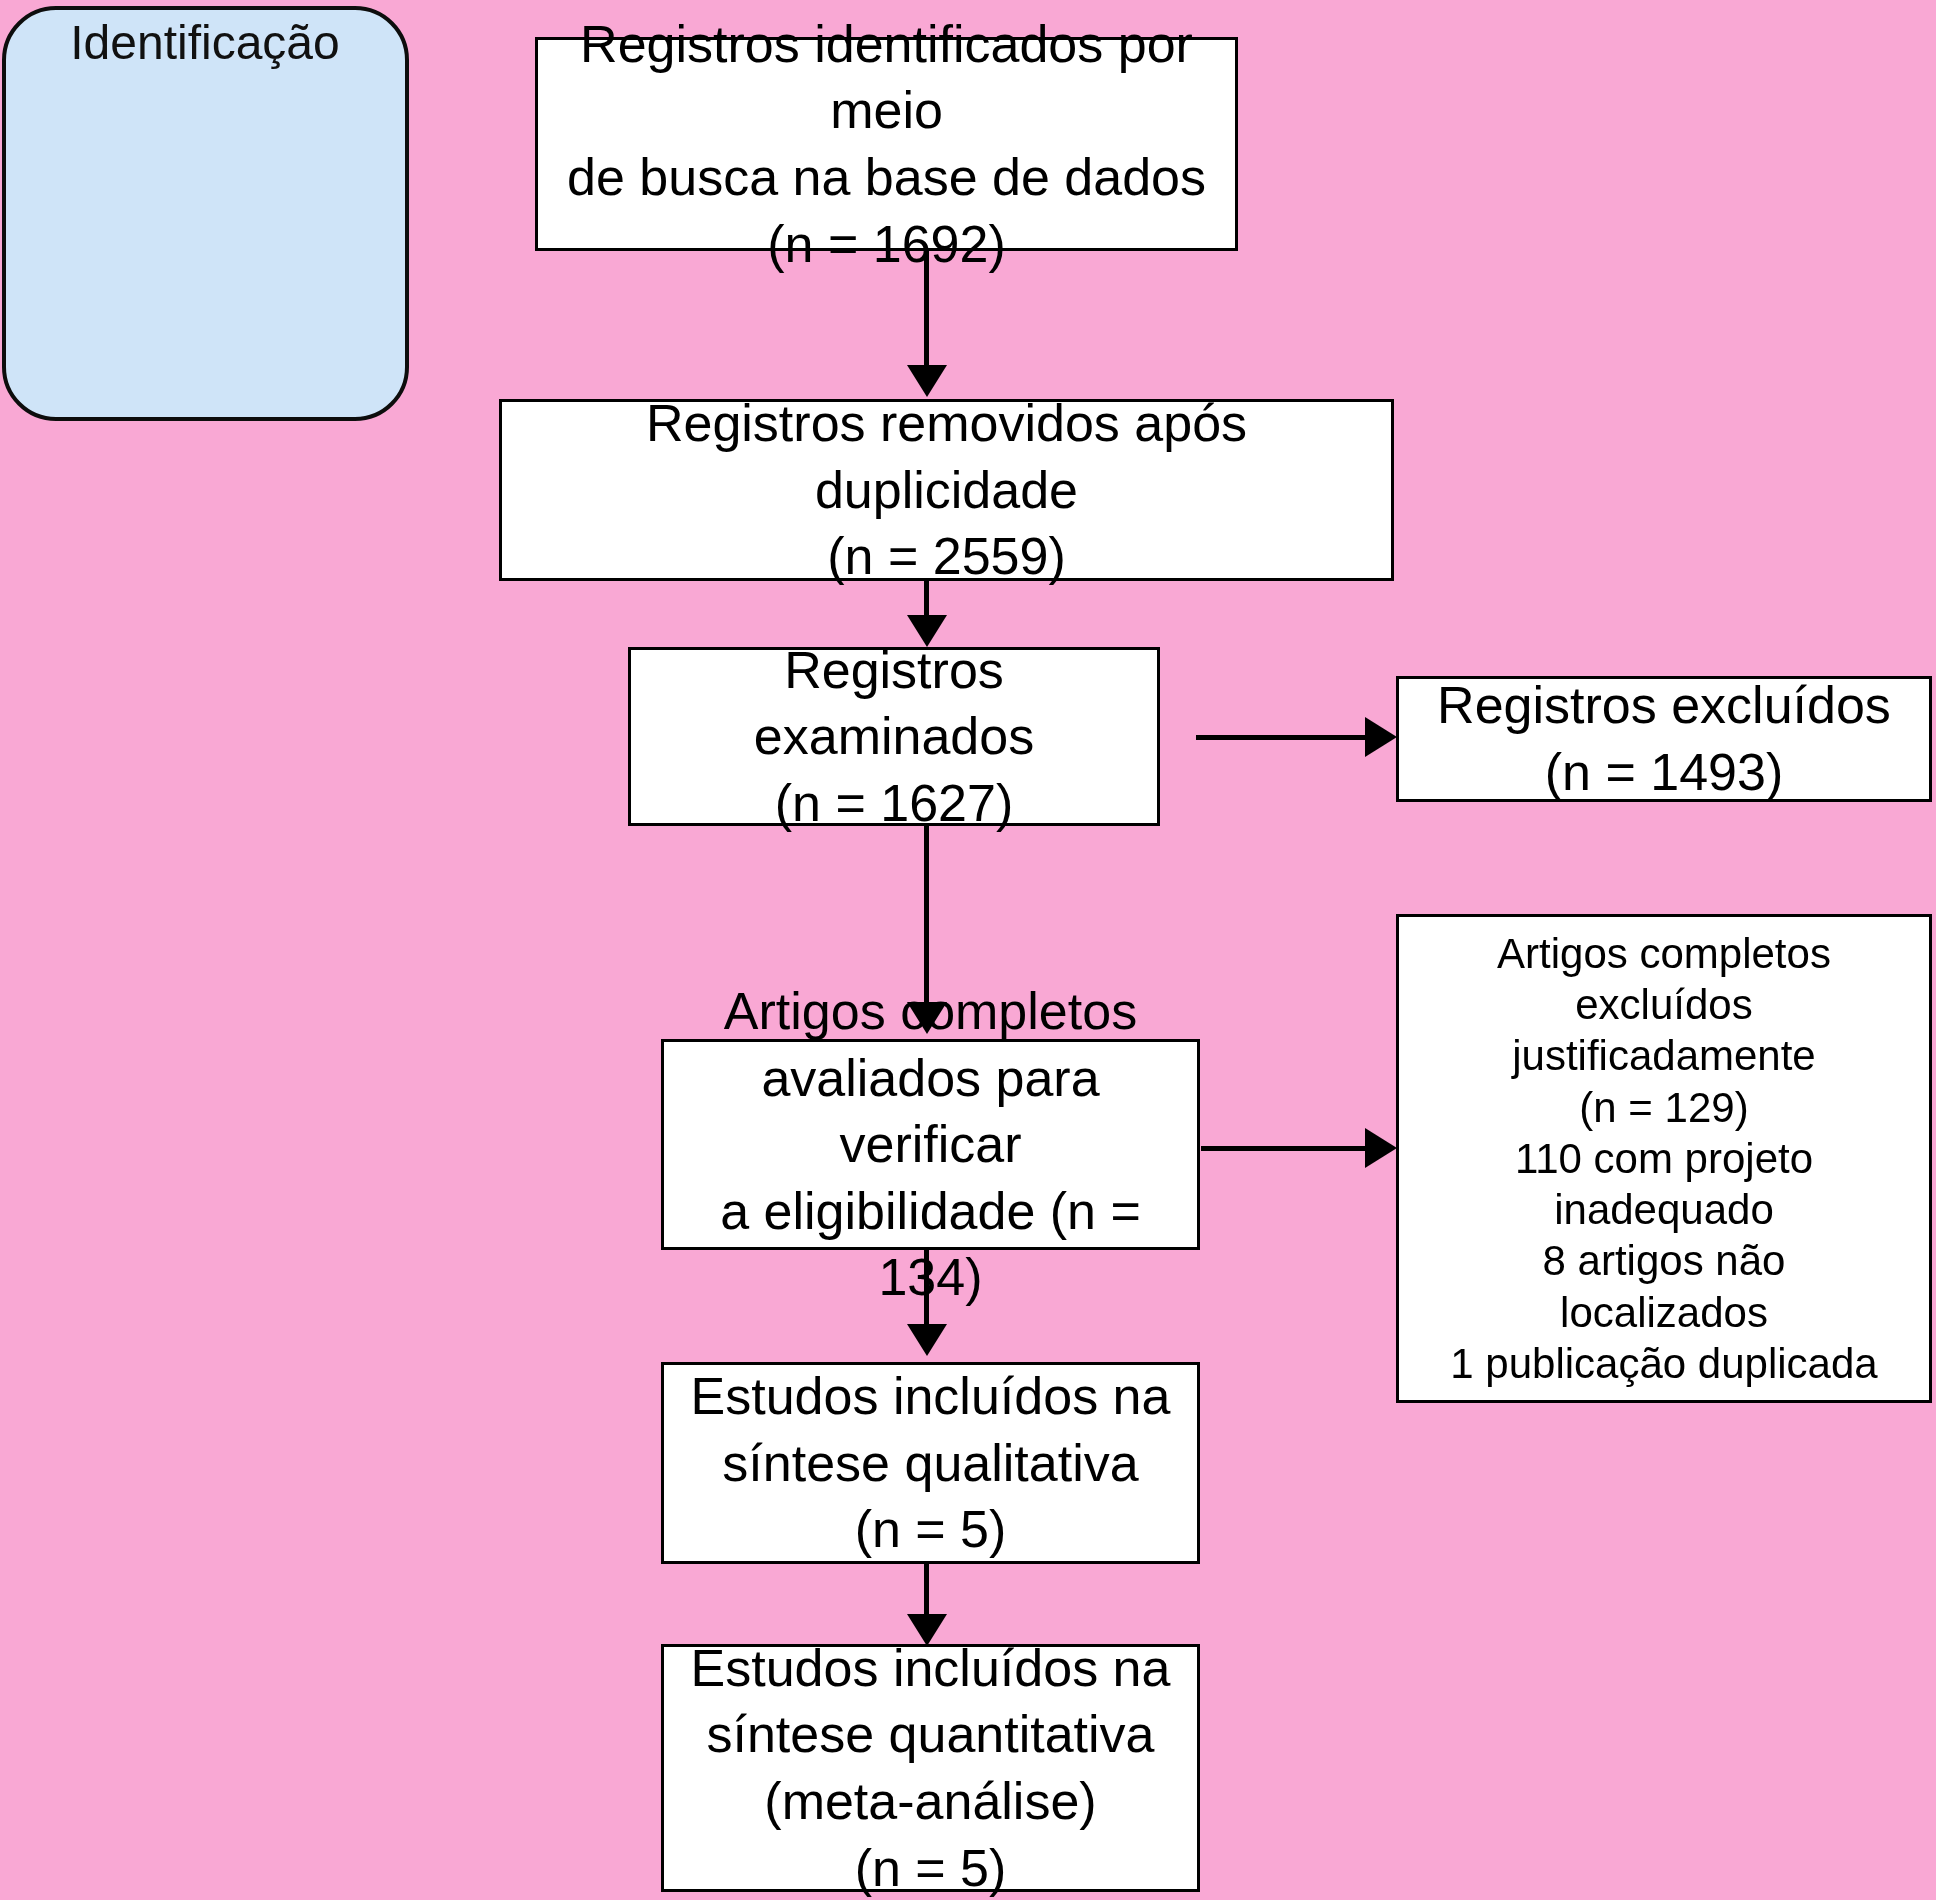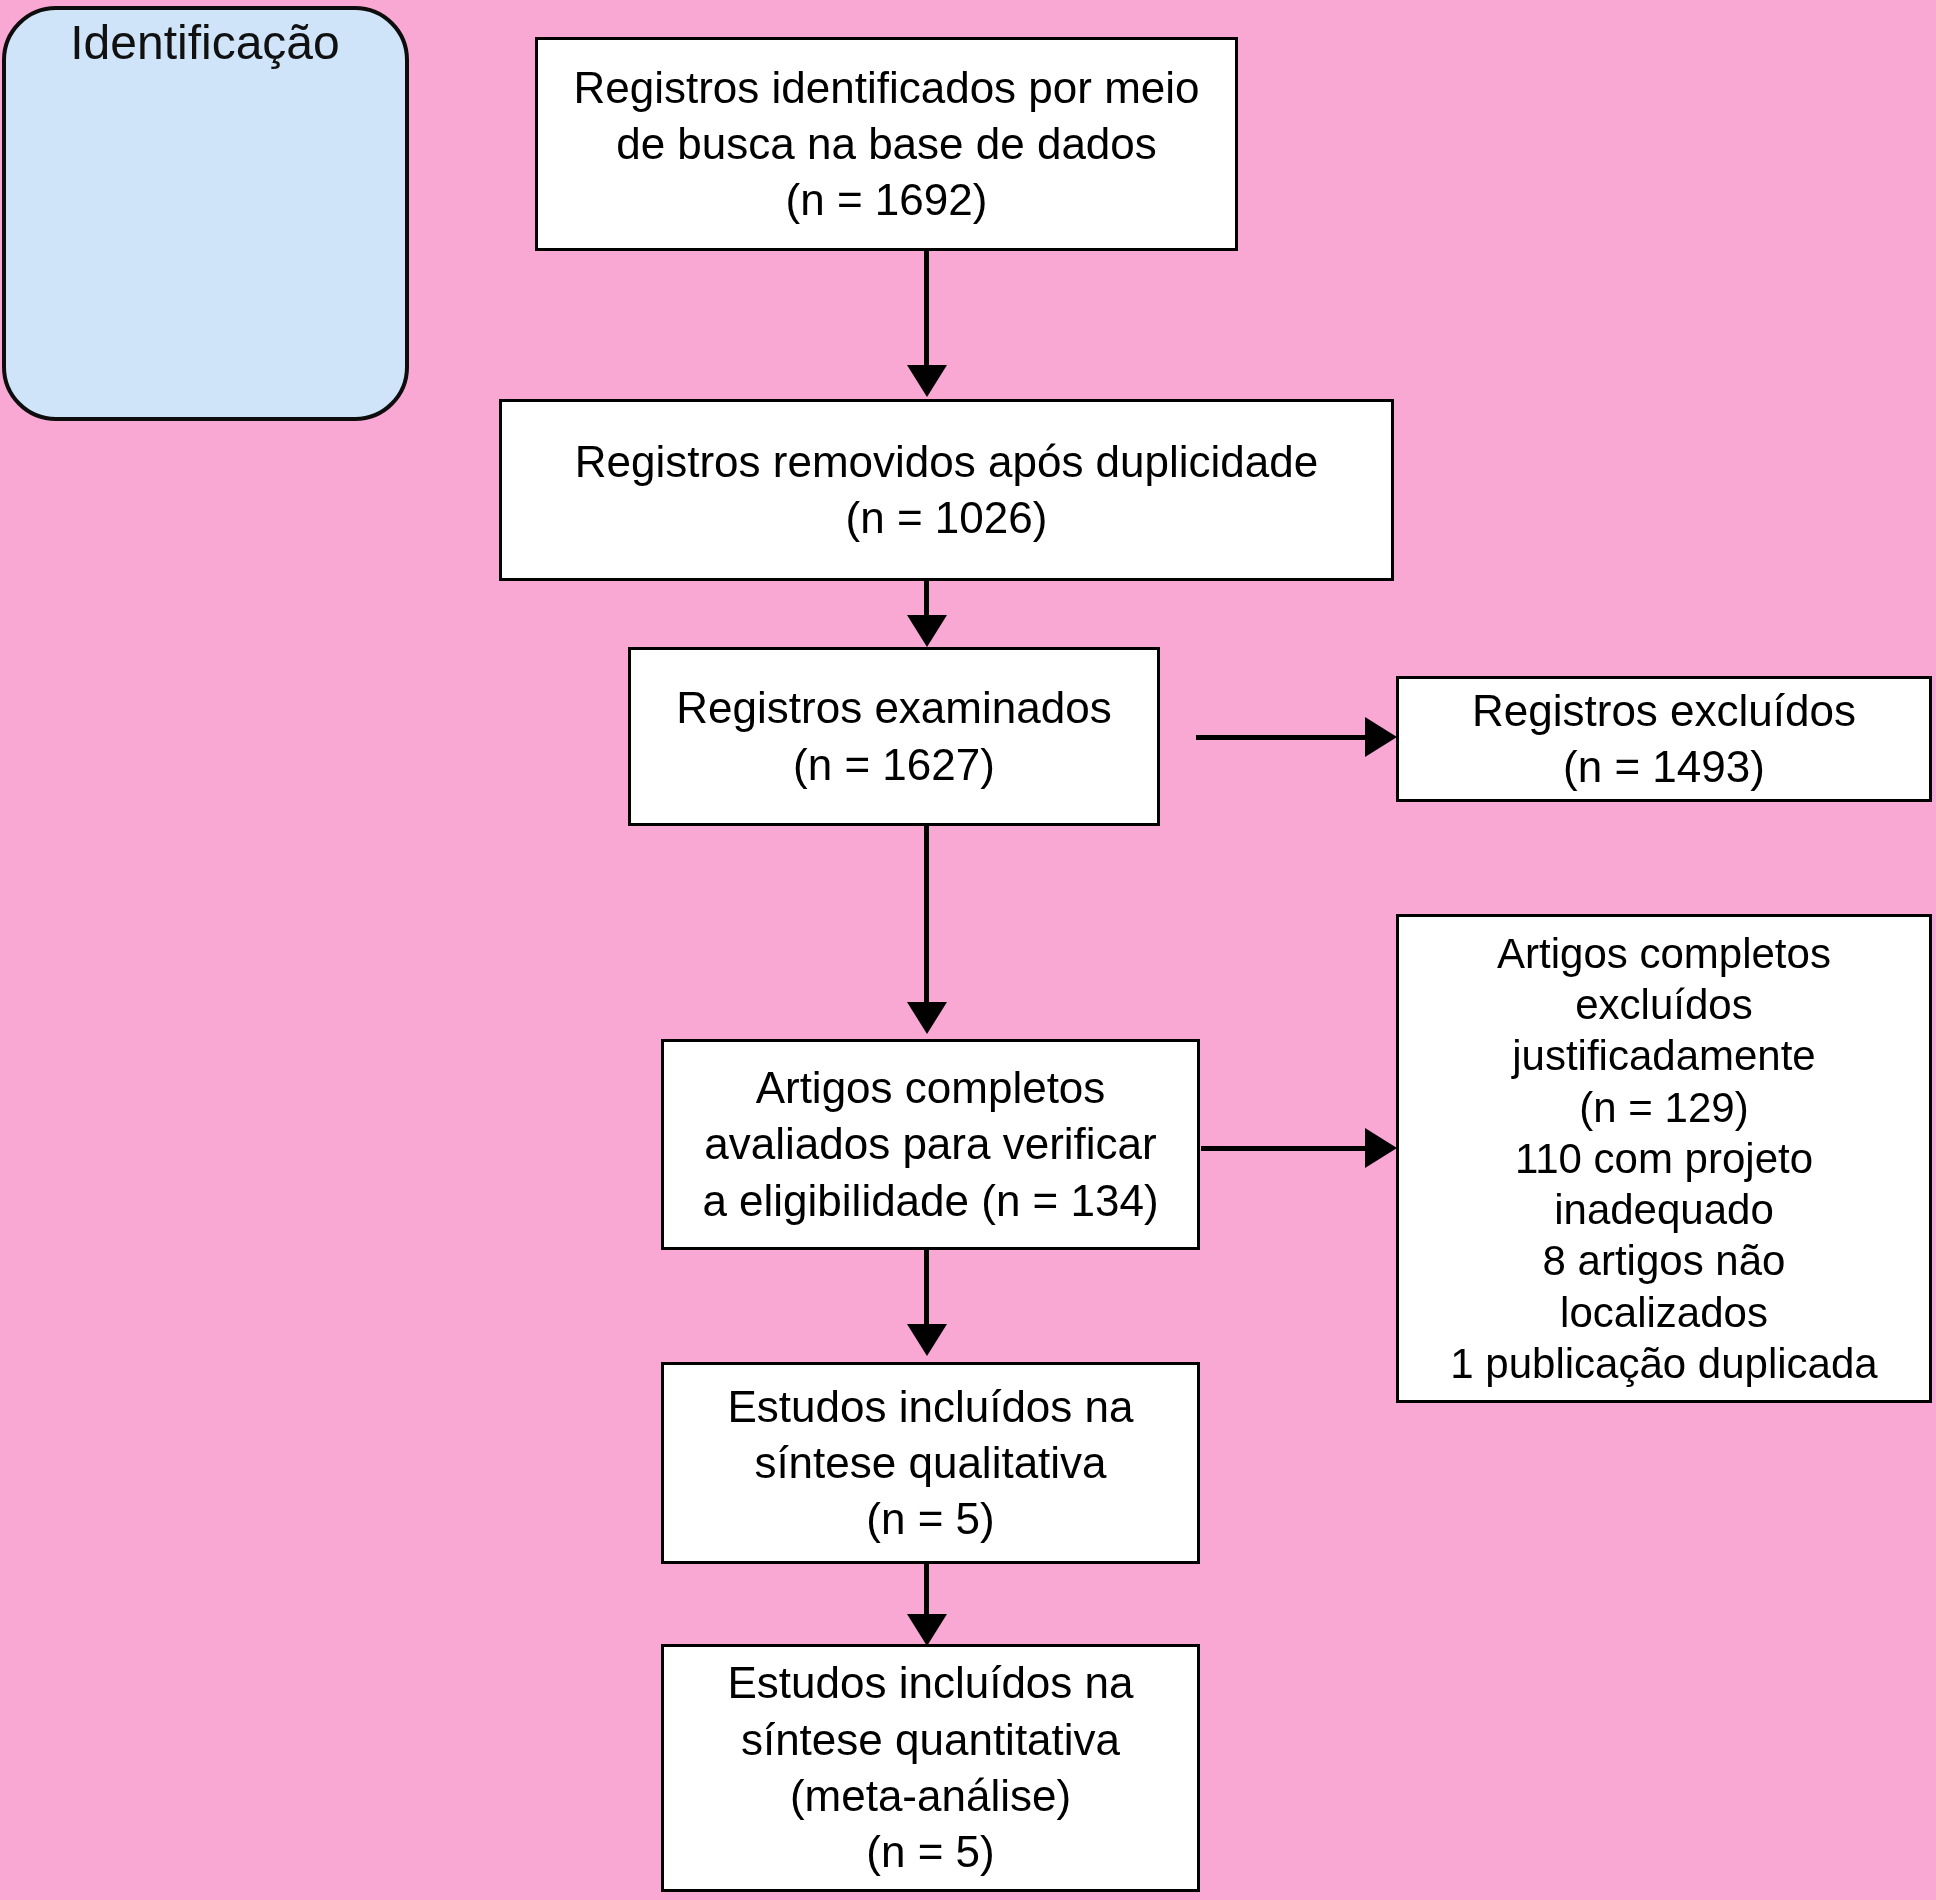--- a/index.html
+++ b/index.html
@@ -41,21 +41,21 @@
     position: absolute;
     background: #ffffff;
     border: 3.9px solid #000000;
     box-sizing: border-box;
     display: flex;
     align-items: center;
     justify-content: center;
     text-align: center;
   }
   .flow-text {
-    font-size: 44px;
+    font-size: 52px;
     line-height: 1.28;
     color: #000000;
     padding: 0 10.8px;
     white-space: pre-line;
   }
 
   
   .v-line {
     position: absolute;
     width: 5.4px;
@@ -99,21 +99,21 @@
     <div class="flow-text">Registros identificados por meio
 de busca na base de dados
 (n = 1692)</div>
   </div>
 
   <div class="v-line" style="left:924px; top:251px; height:117px;"></div>
   <div class="arrow-down" style="left:907px; top:365px;"></div>
 
   <div class="flow-box" style="left:499px; top:399px; width:895px; height:182px;">
     <div class="flow-text">Registros removidos após duplicidade
-(n = 1026)</div>
+(n = 2559)</div>
   </div>
 
   <div class="v-line" style="left:924px; top:581px; height:37px;"></div>
   <div class="arrow-down" style="left:907px; top:615px;"></div>
 
   <div class="flow-box" style="left:628px; top:647px; width:532px; height:179px;">
     <div class="flow-text">Registros examinados
 (n = 1627)</div>
   </div>
 

